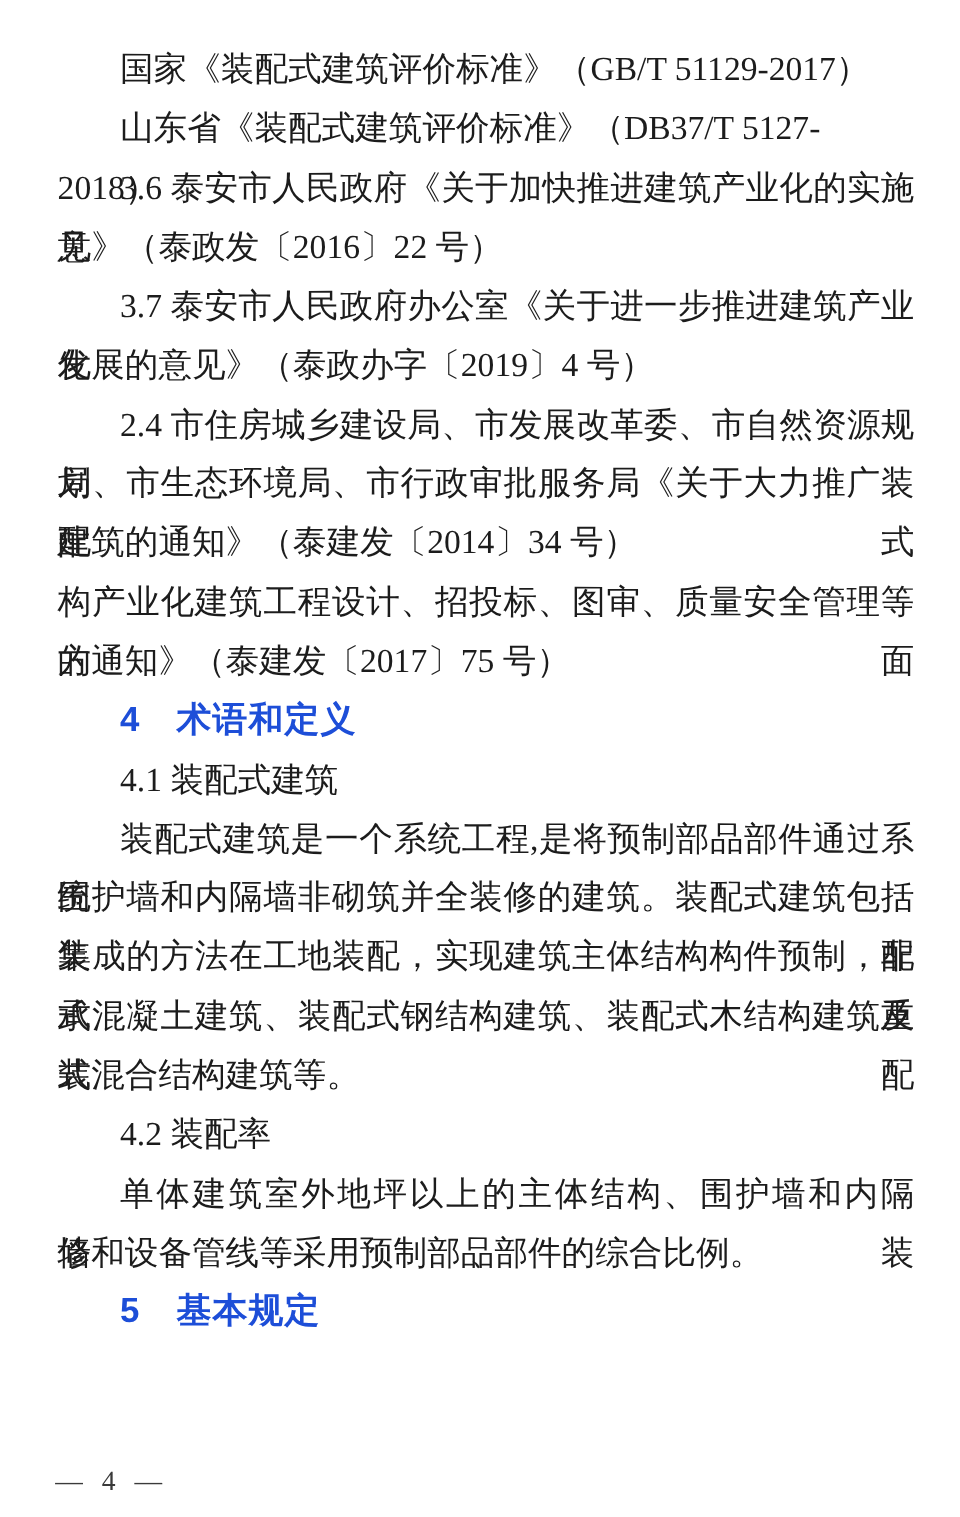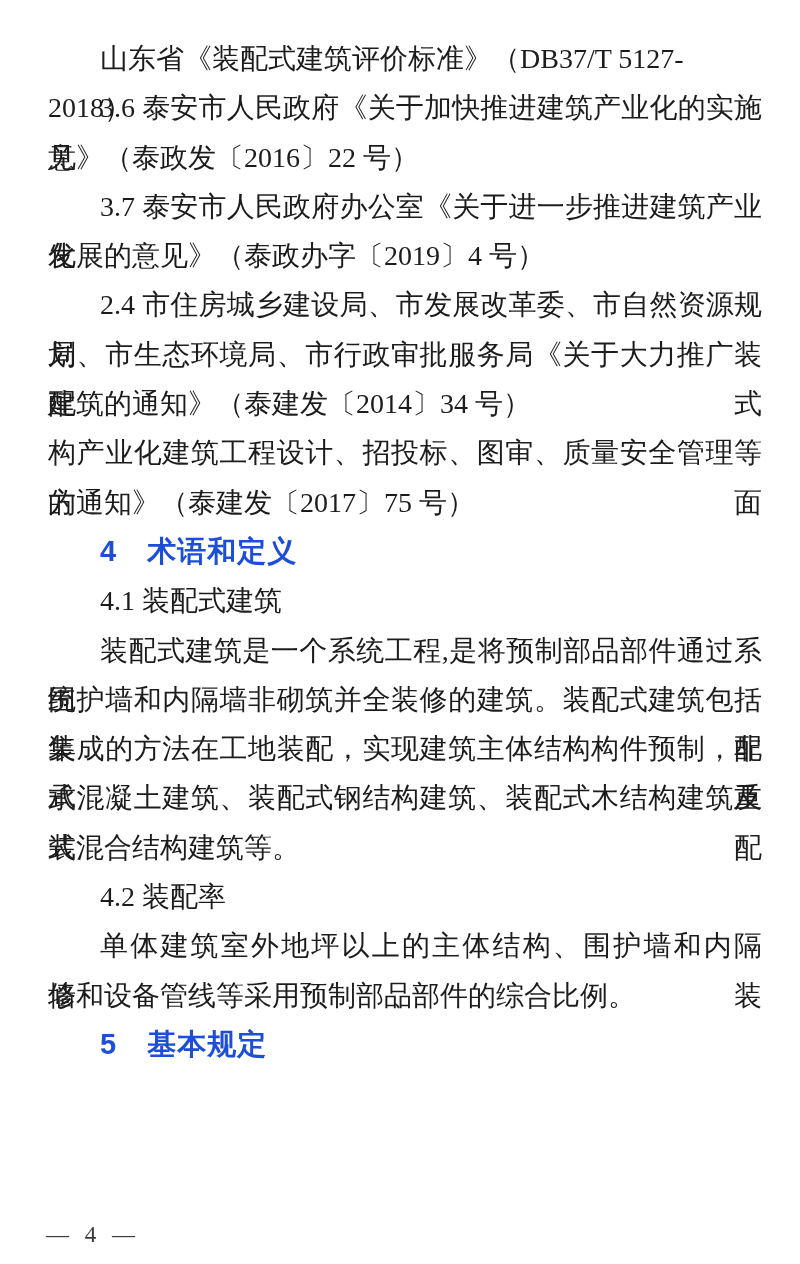--- a/index.html
+++ b/index.html
@@ -51,20 +51,21 @@
     letter-spacing: 5px;
     color: #3a3a3a;
     font-family: "Liberation Serif", "DejaVu Serif", serif;
   }
 </style>
 </head>
 <body>
 
 <div class="page">
   <main class="content">
+    <div class="line indent">国家《装配式建筑评价标准》（GB/T 51129-2017）</div>
     <div class="line indent">山东省《装配式建筑评价标准》（DB37/T 5127-2018）</div>
     <div class="line indent fill">3.6 泰安市人民政府《关于加快推进建筑产业化的实施意</div>
     <div class="line">见》（泰政发〔2016〕22 号）</div>
     <div class="line indent fill">3.7 泰安市人民政府办公室《关于进一步推进建筑产业化</div>
     <div class="line">发展的意见》（泰政办字〔2019〕4 号）</div>
     <div class="line indent fill">2.4 市住房城乡建设局、市发展改革委、市自然资源规划</div>
     <div class="line fill">局、市生态环境局、市行政审批服务局《关于大力推广装配式</div>
     <div class="line">建筑的通知》（泰建发〔2014〕34 号）</div>
     <div class="line fill">构产业化建筑工程设计、招投标、图审、质量安全管理等方面</div>
     <div class="line">的通知》（泰建发〔2017〕75 号）</div>

